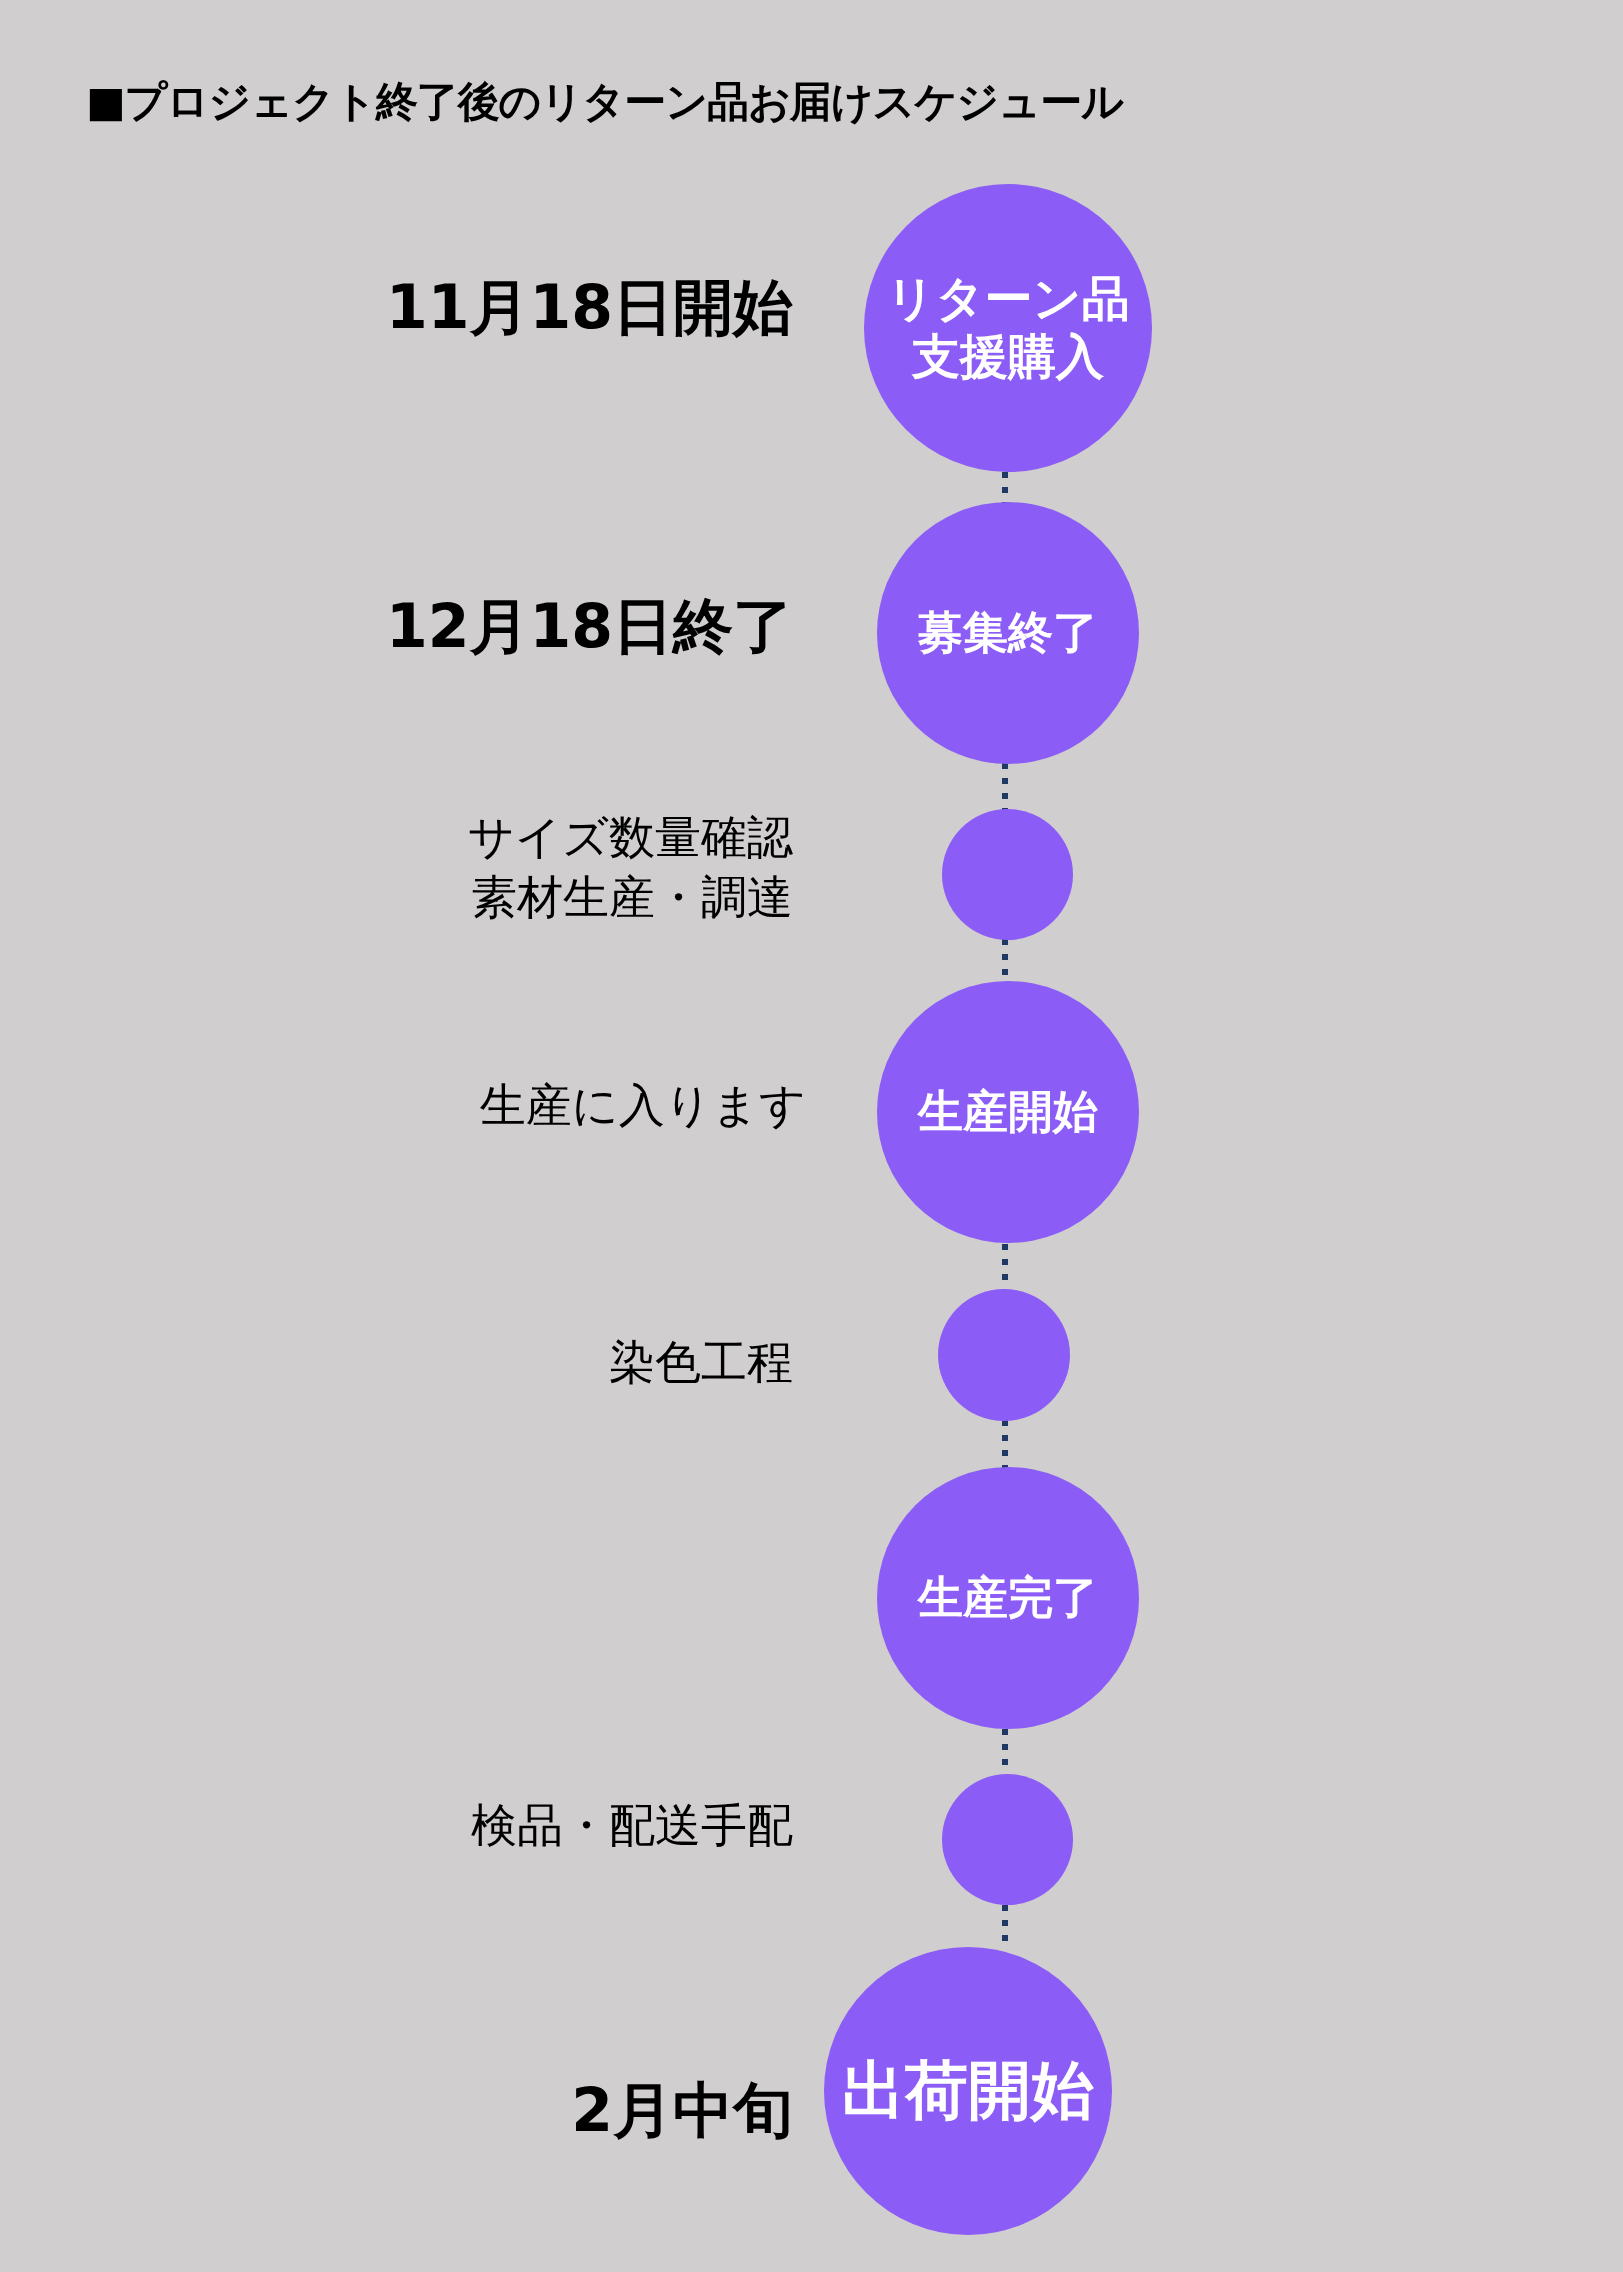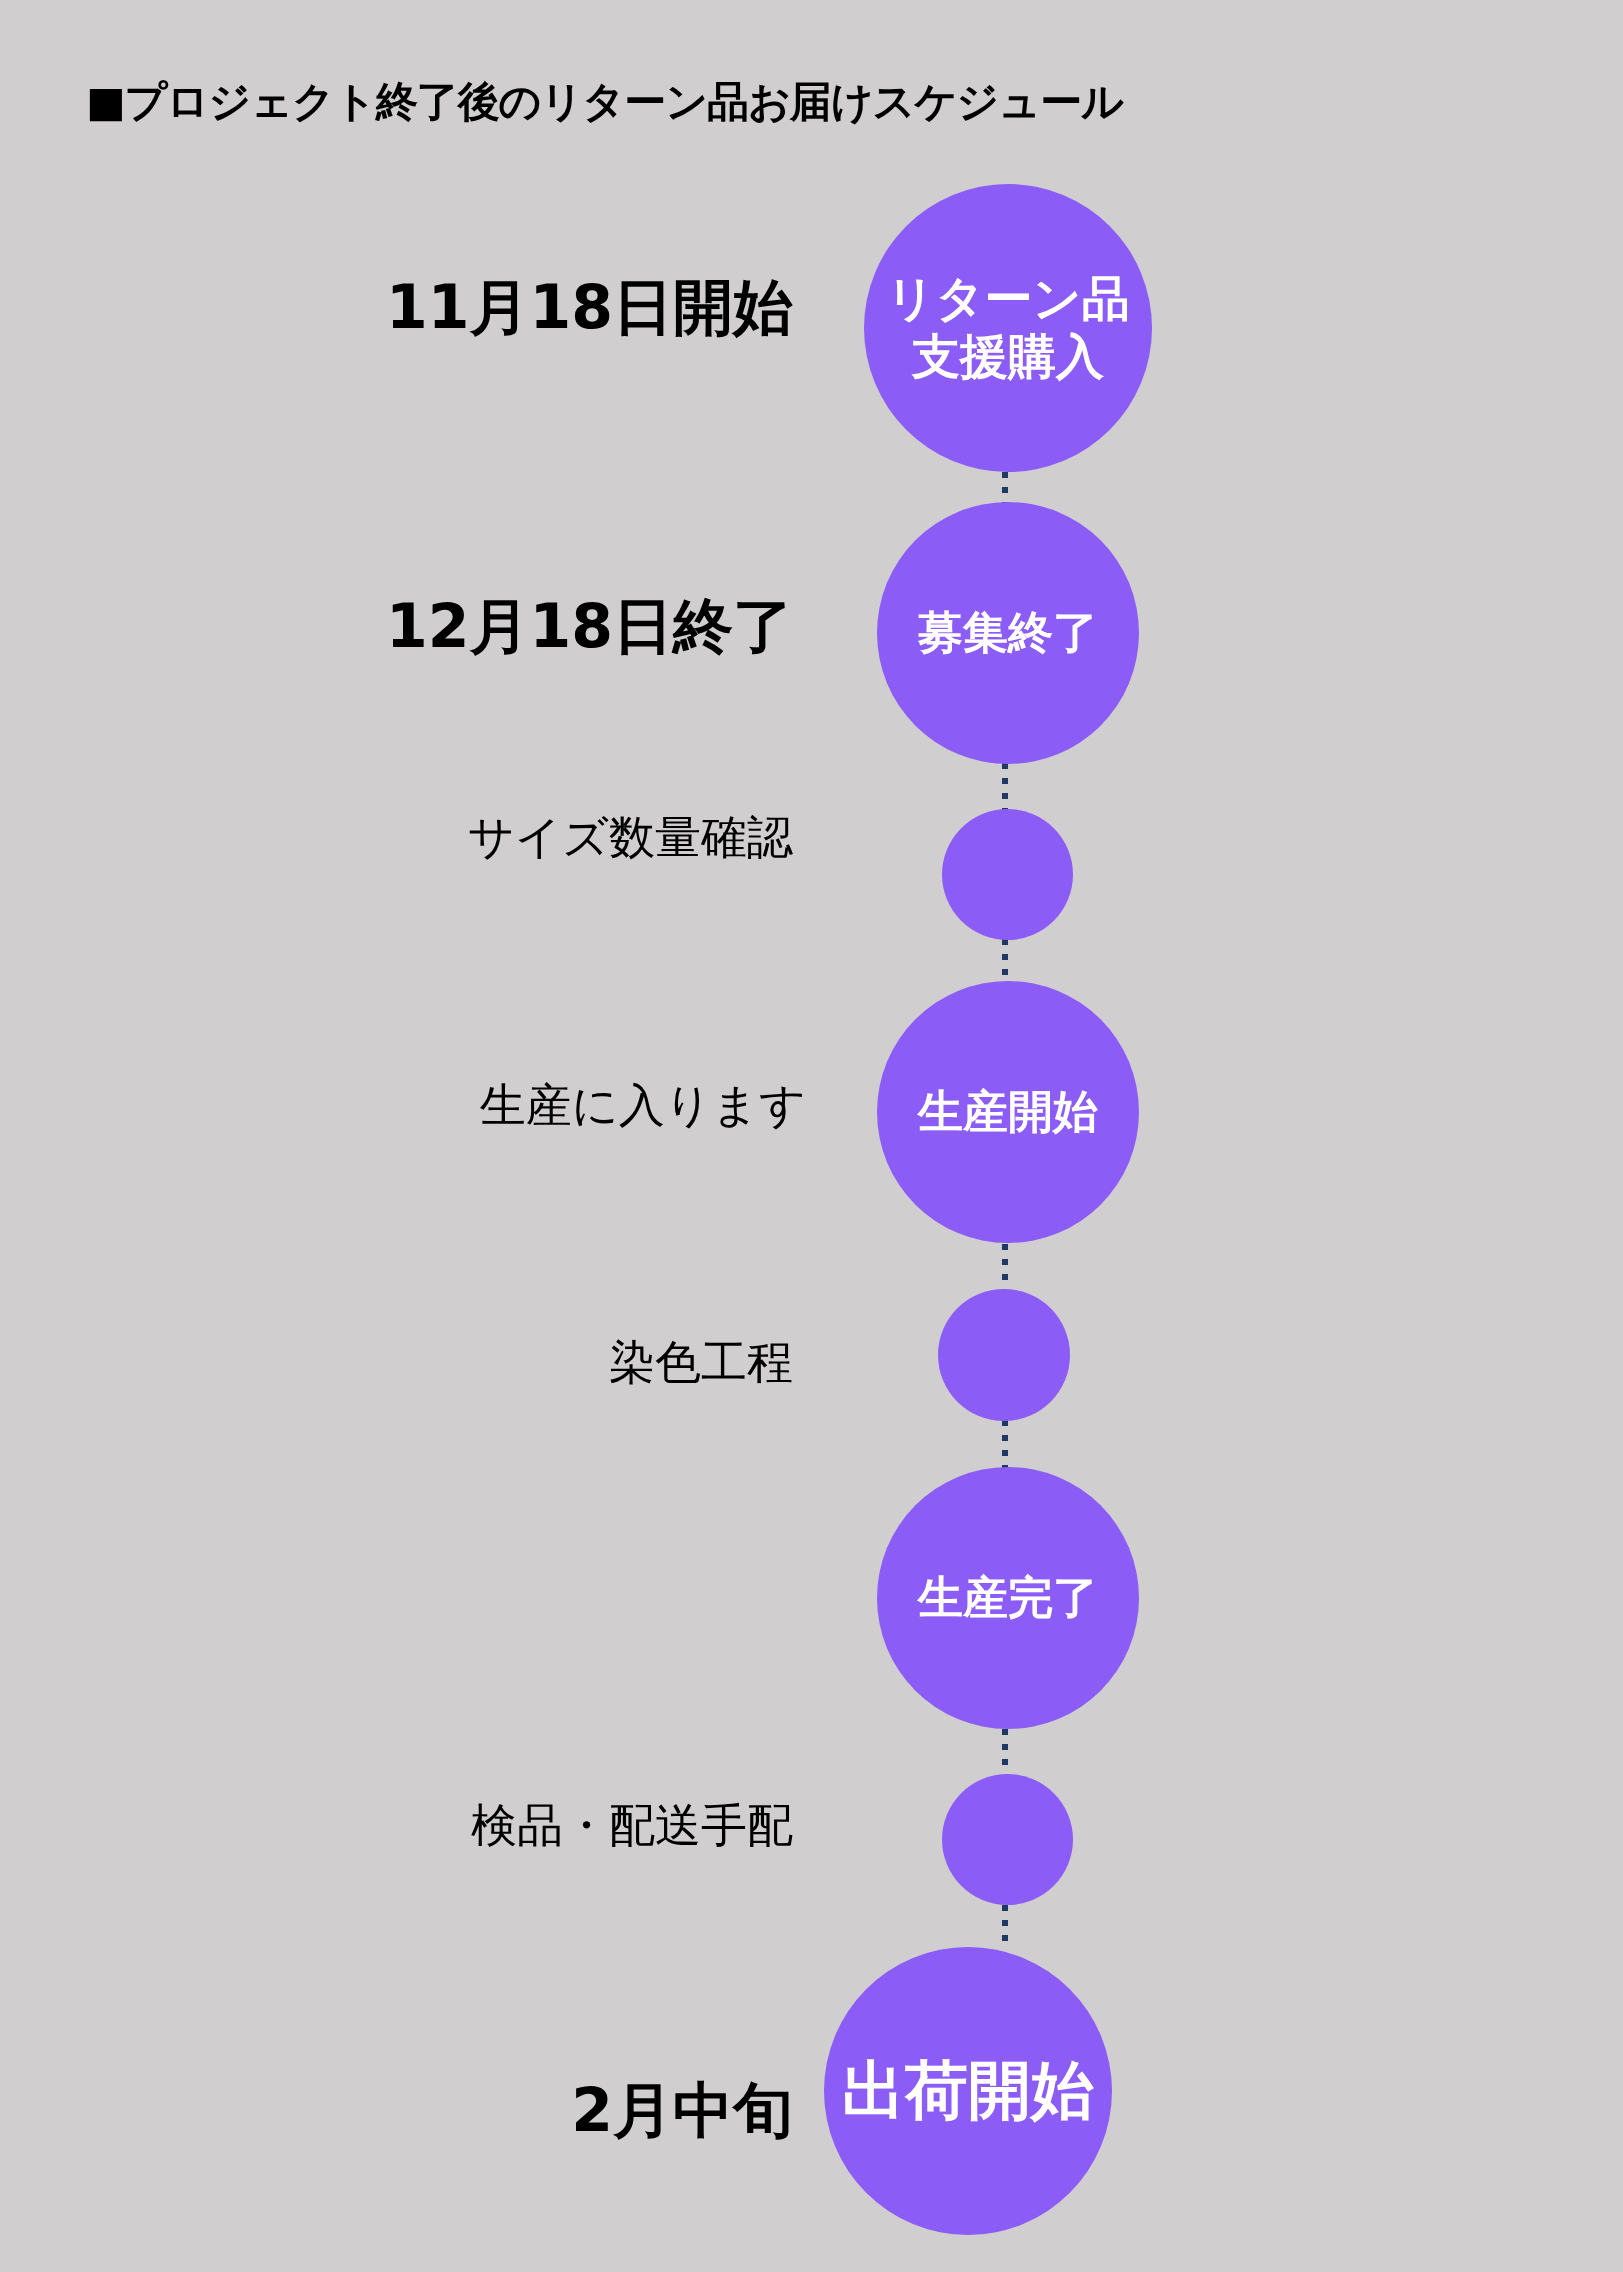--- a/index.html
+++ b/index.html
@@ -53,20 +53,21 @@
 <div class="label big" style="top:268px;">11月18日開始</div>
 
 <div class="node" style="left:877px;top:502px;width:262px;height:262px;font-size:45px;">
   <span>募集終了</span>
 </div>
 <div class="label big" style="top:587px;">12月18日終了</div>
 
 <div class="node" style="left:942px;top:809px;width:131px;height:131px;"></div>
 <div class="label small" style="top:807px;">
   <div>サイズ数量確認</div>
+  <div>素材生産・調達</div>
 </div>
 
 <div class="node" style="left:877px;top:981px;width:262px;height:262px;font-size:45px;">
   <span>生産開始</span>
 </div>
 <div class="label small" style="top:1075px;right:817px;">生産に入ります</div>
 
 <div class="node" style="left:938px;top:1289px;width:132px;height:132px;"></div>
 <div class="label small" style="top:1332px;">染色工程</div>
 

